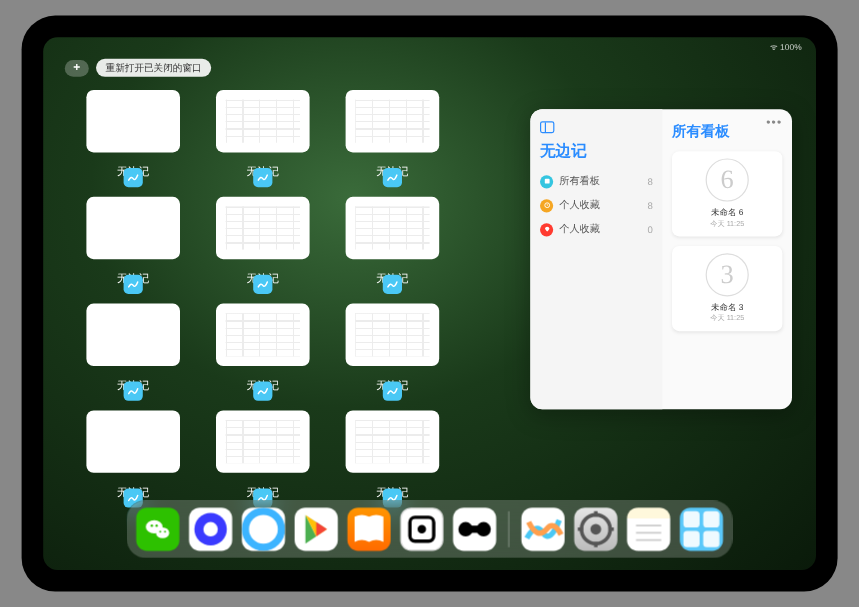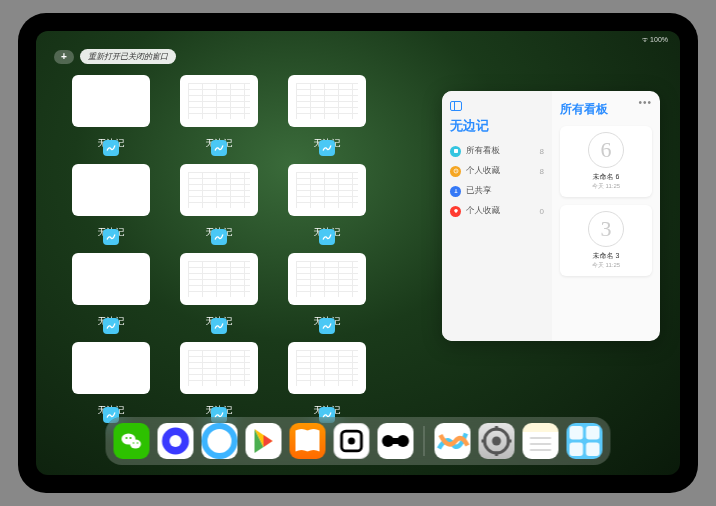--- a/index.html
+++ b/index.html
@@ -55,21 +55,20 @@
   color: #fff;
   font-size: 10px;
   font-weight: bold;
 }
 .reopen-pill {
   background: rgba(255,255,255,0.9);
   border-radius: 8px;
   padding: 2px 8px;
   font-size: 8px;
   color: #333;
-  font-style: italic;
 }
 .grid {
   position: absolute;
   top: 44px;
   left: 36px;
   display: flex;
   flex-direction: column;
   gap: 14px;
 }
 .row {
@@ -421,30 +420,20 @@
               <span class="dot" style="background:#f5a623">
                 <svg viewBox="0 0 24 24">
                   <circle cx="12" cy="12" r="8" fill="none" stroke="#fff" stroke-width="3"></circle>
                   <path d="M12 7v5l3 2" stroke="#fff" stroke-width="2" fill="none"></path>
                 </svg>
               </span>
     <span>个人收藏</span>
     <span class="count">8</span>
             </div>
             <div class="panel-item">
-              <span class="dot" style="background:#3478f6">
-                <svg viewBox="0 0 24 24">
-                  <circle cx="12" cy="8" r="3" fill="#fff"></circle>
-                  <path d="M6 19c0-3 3-5 6-5s6 2 6 5" fill="#fff"></path>
-                </svg>
-              </span>
-    <span>已共享</span>
-    <span class="count"></span>
-            </div>
-            <div class="panel-item">
               <span class="dot" style="background:#ff3b30">
                 <svg viewBox="0 0 24 24">
                   <path d="M12 4 C8 4 5 7 5 10 C5 15 12 20 12 20 S19 15 19 10 C19 7 16 4 12 4" fill="#fff"></path>
                 </svg>
               </span>
     <span>个人收藏</span>
     <span class="count">0</span>
             </div>
           </div>
       </div>

